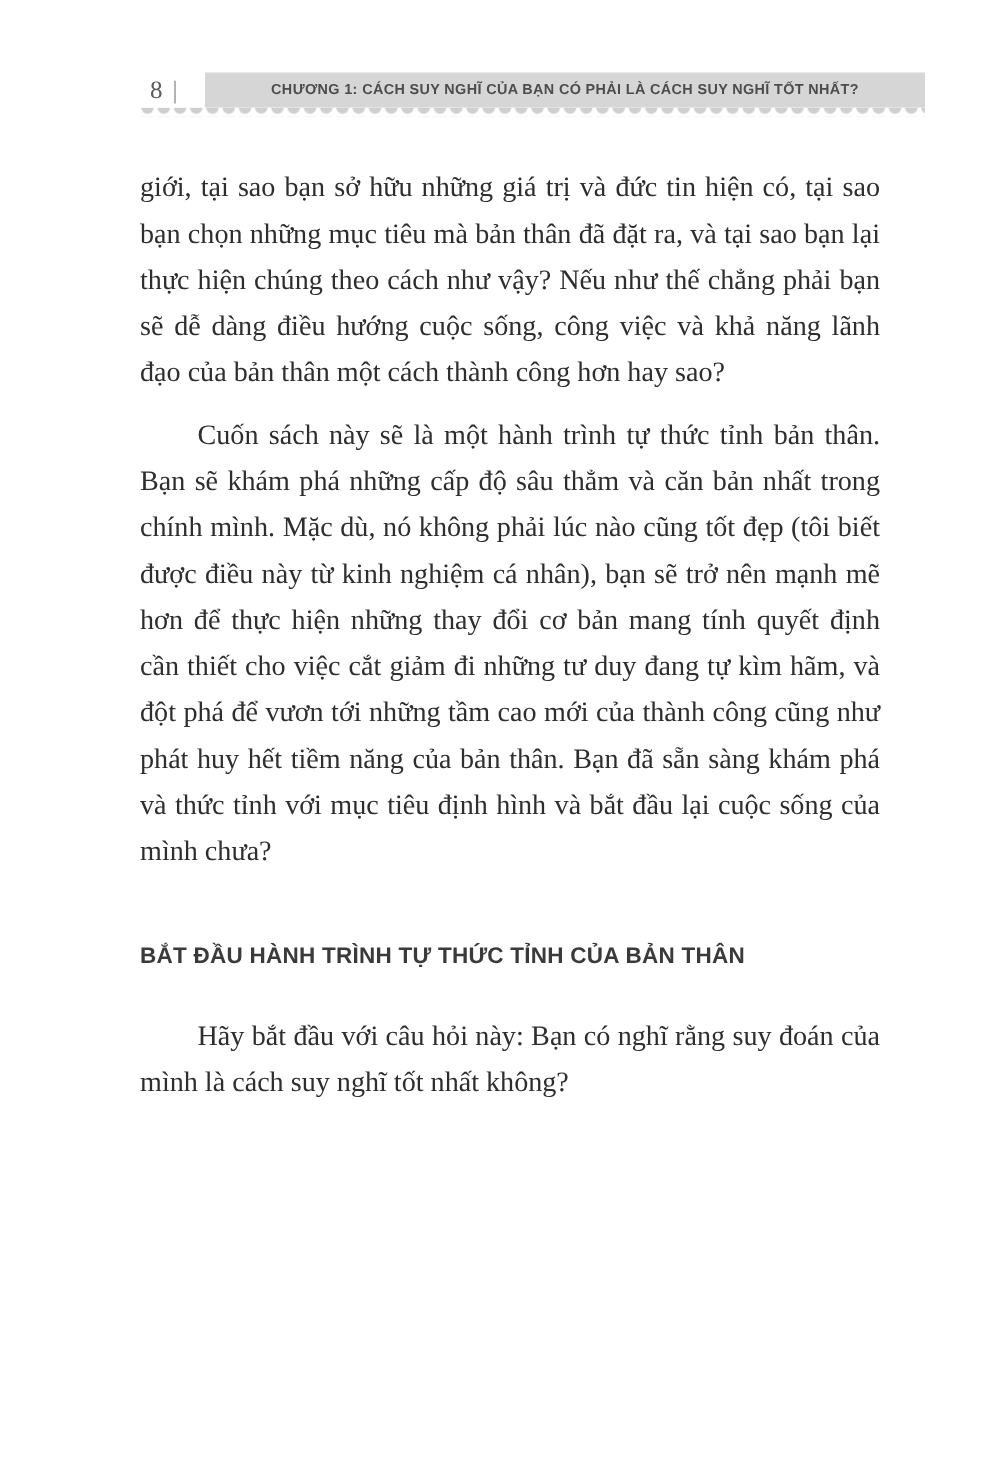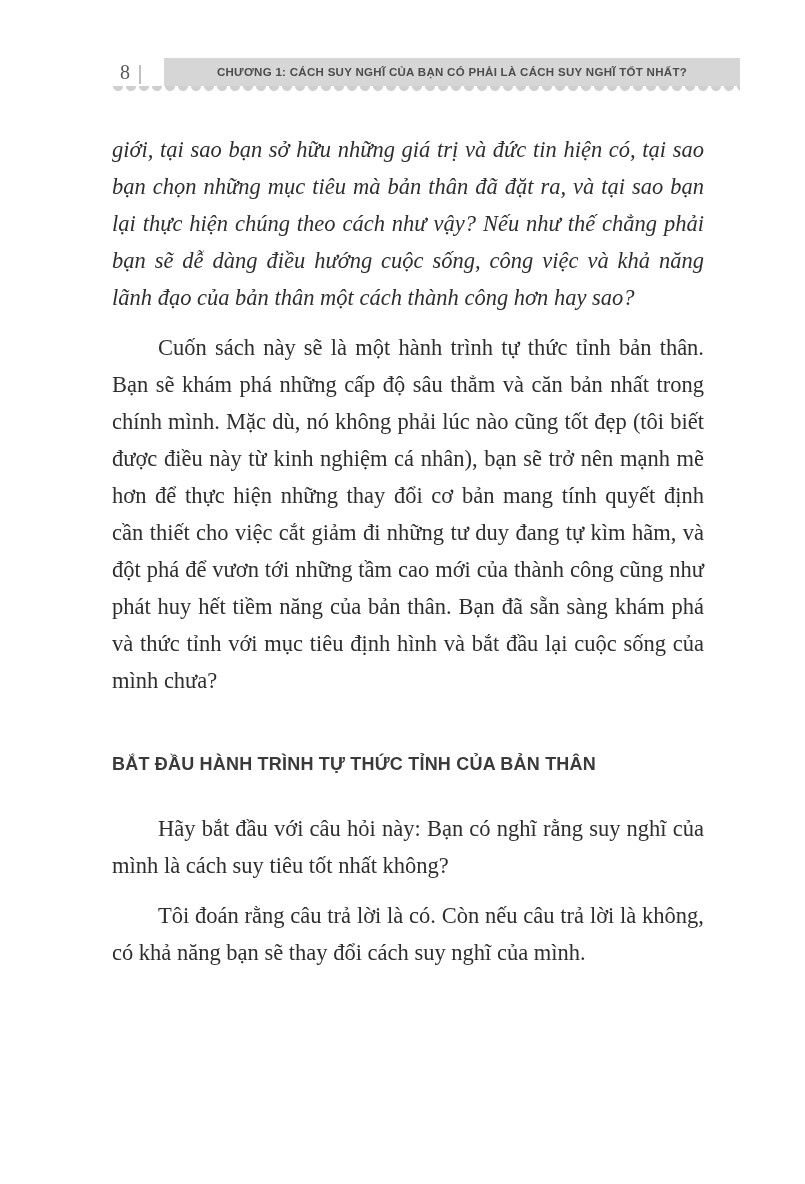--- a/index.html
+++ b/index.html
@@ -77,21 +77,20 @@
   .page-body p {
     margin: 0 0 13px 0;
     font-size: 22.5px;
     line-height: 37px;
     text-align: justify;
     text-indent: 46px;
     color: #2e2e2e;
   }
   .page-body p.no-indent {
     text-indent: 0;
-    font-style: italic;
   }
   .section-heading {
     font-family: "Liberation Sans", sans-serif;
     font-weight: bold;
     font-size: 18px;
     line-height: 36px;
     letter-spacing: 0.2px;
     color: #3a3a3a;
     margin: 47px 0 28px 0;
     max-width: 565px;
@@ -113,17 +112,16 @@
         <span>CHƯƠNG 1: CÁCH SUY NGHĨ CỦA BẠN CÓ PHẢI LÀ CÁCH SUY NGHĨ TỐT NHẤT?</span>
       </div>
     </div>
     <div class="scallop-edge"></div>
   </header>
 
   <main class="page-body">
     <p class="no-indent">giới, tại sao bạn sở hữu những giá trị và đức tin hiện có, tại sao bạn chọn những mục tiêu mà bản thân đã đặt ra, và tại sao bạn lại thực hiện chúng theo cách như vậy? Nếu như thế chẳng phải bạn sẽ dễ dàng điều hướng cuộc sống, công việc và khả năng lãnh đạo của bản thân một cách thành công hơn hay sao?</p>
     <p>Cuốn sách này sẽ là một hành trình tự thức tỉnh bản thân. Bạn sẽ khám phá những cấp độ sâu thẳm và căn bản nhất trong chính mình. Mặc dù, nó không phải lúc nào cũng tốt đẹp (tôi biết được điều này từ kinh nghiệm cá nhân), bạn sẽ trở nên mạnh mẽ hơn để thực hiện những thay đổi cơ bản mang tính quyết định cần thiết cho việc cắt giảm đi những tư duy đang tự kìm hãm, và đột phá để vươn tới những tầm cao mới của thành công cũng như phát huy hết tiềm năng của bản thân. Bạn đã sẵn sàng khám phá và thức tỉnh với mục tiêu định hình và bắt đầu lại cuộc sống của mình chưa?</p>
     <h2 class="section-heading">BẮT ĐẦU HÀNH TRÌNH TỰ THỨC TỈNH CỦA BẢN THÂN</h2>
-    <p>Hãy bắt đầu với câu hỏi này: Bạn có nghĩ rằng suy nghĩ của mình là cách suy tiêu tốt nhất không?</p>
-    <p>Tôi đoán rằng câu trả lời là có. Còn nếu câu trả lời là không, có khả năng bạn sẽ thay đổi cách suy nghĩ của mình.</p>
+    <p>Hãy bắt đầu với câu hỏi này: Bạn có nghĩ rằng suy đoán của mình là cách suy nghĩ tốt nhất không?</p>
   </main>
 
 </div>
 
 </body></html>

